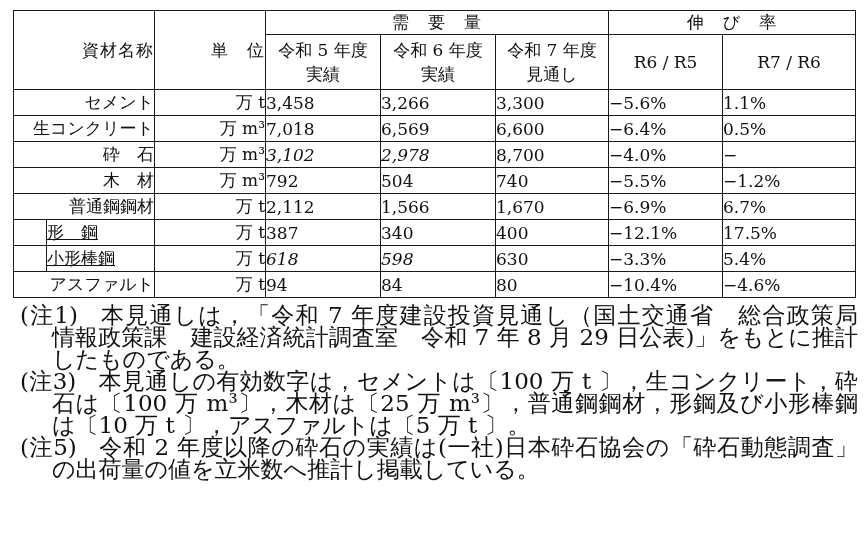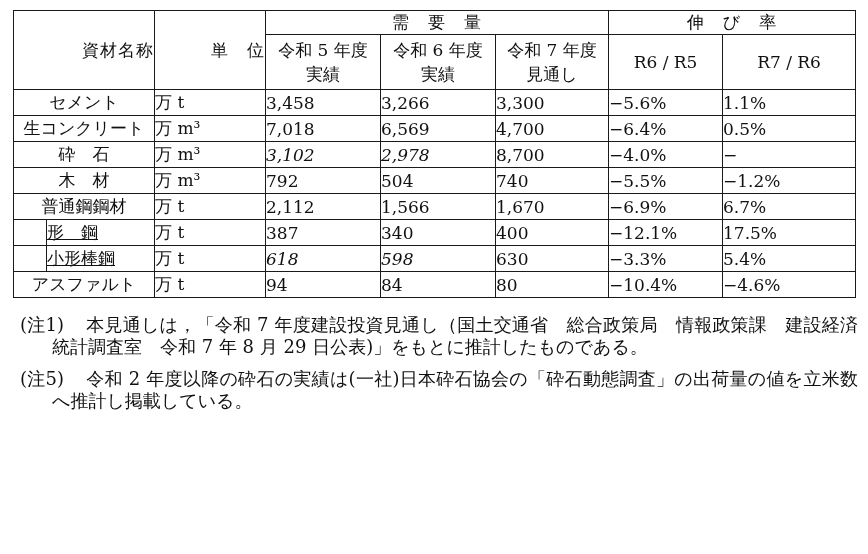--- a/index.html
+++ b/index.html
@@ -29,41 +29,40 @@
   table.demand th, table.demand td {
     border: 1px solid #1a1a1a;
     font-weight: normal;
     padding: 0;
     overflow: hidden;
     white-space: nowrap;
   }
   tr.hrow1 th { height: 22px; letter-spacing: 1px; }
   tr.hrow2 th { height: 54px; text-align: center; vertical-align: middle; line-height: 24px; }
   th.corner { vertical-align: middle; text-align: right; }
-  td.mat { text-align: center; padding-left: 7px; height: 25px; margin-left: 19px; }
+  td.mat { text-align: right; padding-left: 7px; height: 25px; margin-left: 19px; }
   td.mat-sub { text-align: left; padding-left: 9px; height: 25px; text-decoration: underline; }
   td.spacer { border-top-style: hidden; }
-  td.unit { text-align: left; height: 25px; }
+  td.unit { text-align: right; height: 25px; }
   td.num { text-align: left; padding-right: 10px; height: 25px; }
   td.pct { padding-right: 12px; }
   .italic { font-style: italic; }
   .notes {
     position: absolute;
     left: 6px;
     top: 304px;
     width: 852px;
   }
   .note {
     margin-left: 14px;
     padding-left: 32px;
     text-indent: -32px;
-    font-size: 18px;
+    font-size: 23px;
     line-height: 22px;
     text-align: justify;
-    margin-top: 10px;
   }
   .note .lbl { margin-right: 22px; }
 </style>
 </head>
 <body>
 
 <div class="page">
 
   <table class="demand">
     <colgroup>
@@ -109,21 +108,21 @@
       <td class="num">3,300</td>
       <td class="num pct">−5.6%</td>
       <td class="num pct">1.1%</td>
     </tr>
 
     <tr>
       <td class="mat" colspan="2">生コンクリート</td>
       <td class="unit">万 m³</td>
       <td class="num">7,018</td>
       <td class="num">6,569</td>
-      <td class="num">4,700</td>
+      <td class="num">6,600</td>
       <td class="num pct">−6.4%</td>
       <td class="num pct">0.5%</td>
     </tr>
 
     <tr>
       <td class="mat" colspan="2">砕　石</td>
       <td class="unit">万 m³</td>
       <td class="num italic">3,102</td>
       <td class="num italic">2,978</td>
       <td class="num">8,700</td>
@@ -183,17 +182,20 @@
       <td class="num pct">−4.6%</td>
     </tr>
   </tbody>
     </table>
 
   <div class="notes">
     <div class="note">
       <span class="lbl">(注1)</span><span>本見通しは，「令和 7 年度建設投資見通し（国土交通省　総合政策局　情報政策課　建設経済統計調査室　令和 7 年 8 月 29 日公表)」をもとに推計したものである。</span>
     </div>
     <div class="note">
+      <span class="lbl">(注3)</span><span>本見通しの有効数字は，セメントは〔100 万 t 〕，生コンクリート，砕石は〔100 万 m³〕，木材は〔25 万 m³〕，普通鋼鋼材，形鋼及び小形棒鋼は〔10 万 t 〕，アスファルトは〔5 万 t 〕。</span>
+    </div>
+    <div class="note">
       <span class="lbl">(注5)</span><span>令和 2 年度以降の砕石の実績は(一社)日本砕石協会の「砕石動態調査」の出荷量の値を立米数へ推計し掲載している。</span>
     </div>
   </div>
 
 </div>
 
 </body></html>

